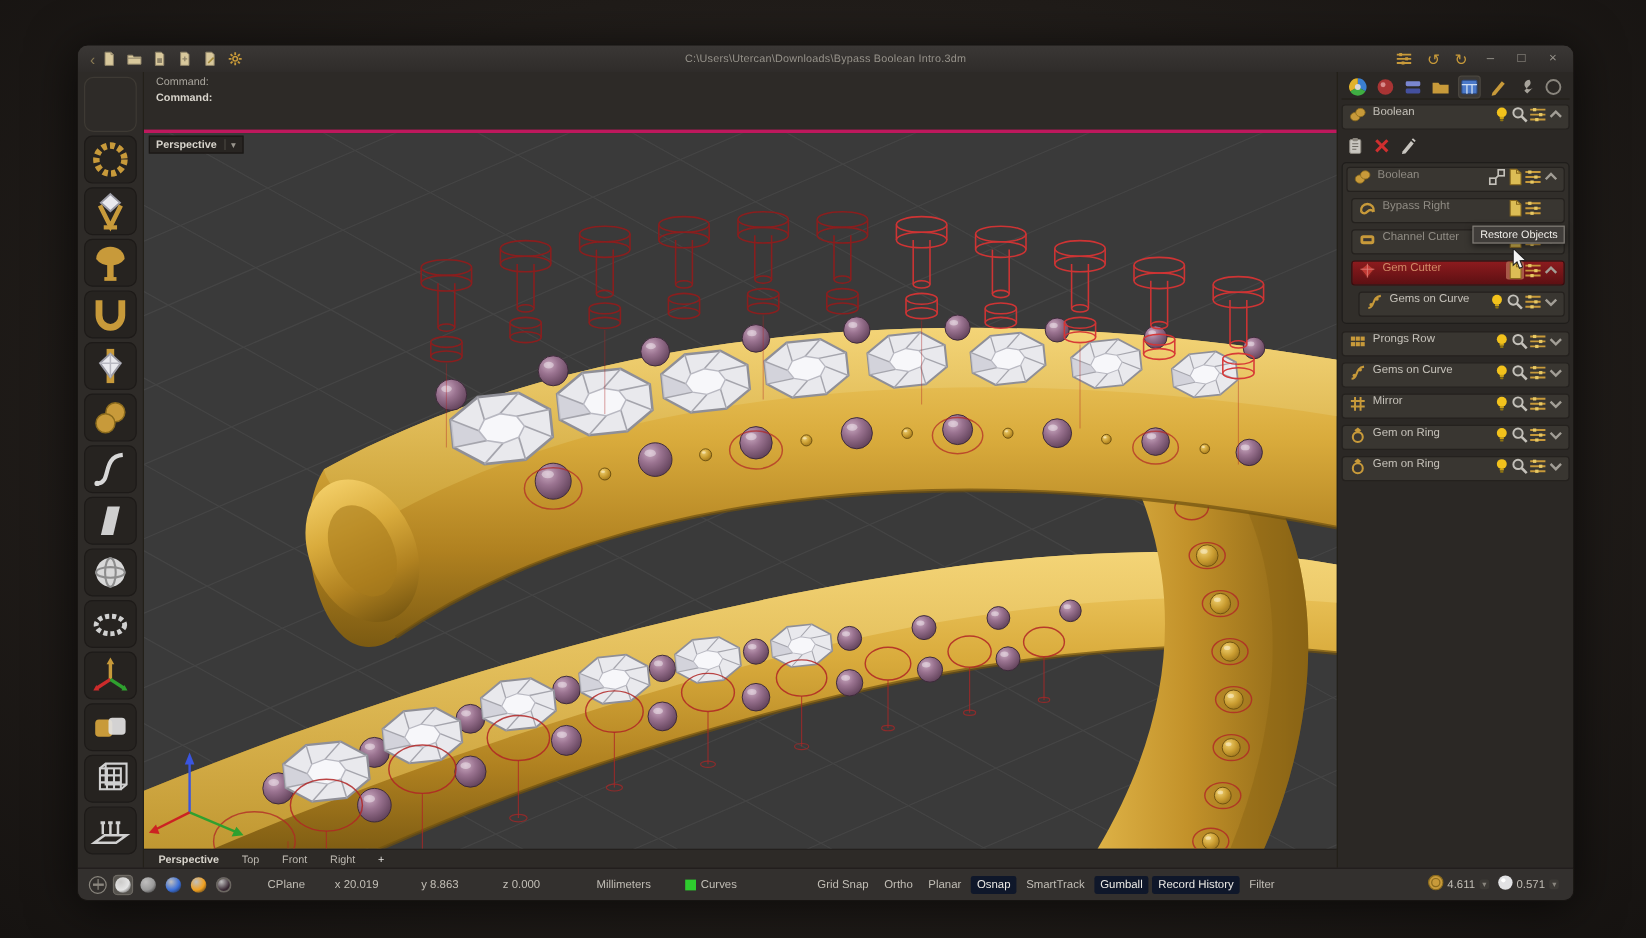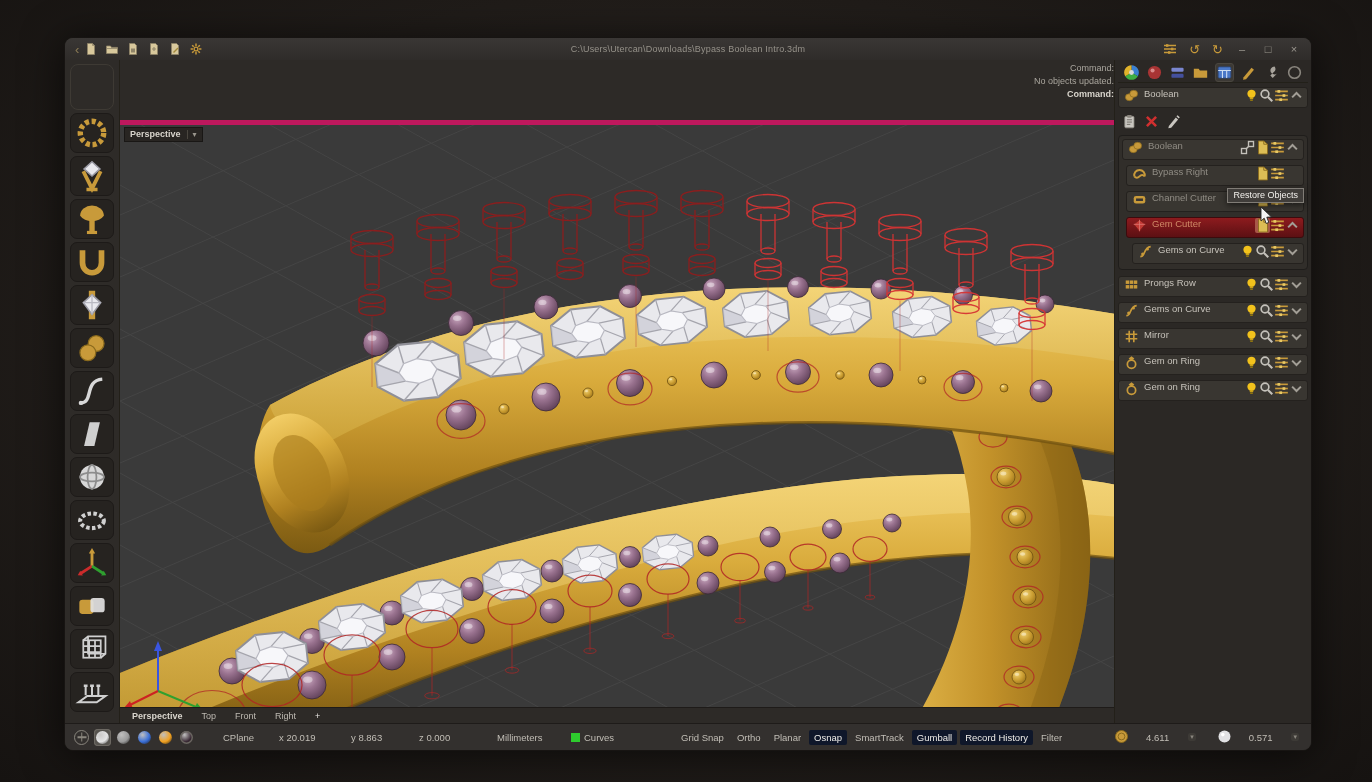--- a/index.html
+++ b/index.html
@@ -26,21 +26,21 @@
   .winbtn{color:#9a968e;font-size:11px;line-height:1;width:14px;text-align:center;}
   
   .content{position:absolute;top:22px;bottom:26px;left:0;right:0;display:flex;}
   
   .sidebar{width:54px;background:#2e2b28;border-right:1px solid #232019;padding:4px 0 0 0;display:flex;flex-direction:column;align-items:center;gap:3px;flex:none;}
   .slot{width:42px;height:44px;border:1px solid #3e3a34;border-radius:8px;flex:none;}
   .tool{width:42px;height:38px;background:#262320;border:1px solid #1d1a18;border-radius:7px;display:flex;align-items:center;justify-content:center;flex:none;}
   .tool svg{width:30px;height:30px;}
   
   .main{flex:1;display:flex;flex-direction:column;min-width:0;}
-  .cmdarea{height:42px;background:#2d2a27;border-bottom:5px solid #be185d;padding:2px 0 16px 10px;font-size:9px;line-height:13px;color:#a9a59d;text-align:right;}
+  .cmdarea{height:42px;background:#2d2a27;border-bottom:3px solid #be185d;padding:2px 0 4px 10px;font-size:9px;line-height:13px;color:#a9a59d;}
   .cmd3{color:#d8d4cc;font-weight:bold;}
   .vpwrap{flex:1;position:relative;background:#3a3a3a;overflow:hidden;}
   .vp-chip{position:absolute;top:2px;left:4px;z-index:5;background:#282522;border:1px solid #191715;color:#d8d4cc;font-weight:bold;font-size:9px;padding:1px 5px 2px 5px;display:flex;gap:6px;align-items:center;}
   .vp-chip .arrow{color:#9a968e;font-weight:normal;font-size:8px;border-left:1px solid #4a463f;padding-left:5px;}
   #scene{position:absolute;left:0;top:0;}
   .vp-tabs{height:16px;background:#2d2a27;border-top:1px solid #1e1b19;display:flex;gap:19px;padding:0 12px;font-size:9px;color:#bdb9b1;align-items:center;flex:none;}
   .vp-tab.active{font-weight:bold;color:#d8d4cc;}
   .vp-plus{color:#e8e6e2;font-size:9px;}
   
   .rpanel{width:190px;background:#2b2825;border-left:1px solid #232019;position:relative;padding:2px 3px 0 3px;flex:none;}
@@ -69,21 +69,21 @@
   .sb-circles{display:flex;gap:4px;align-items:center;margin-right:28px;}
   .ball{width:13px;height:13px;border-radius:50%;flex:none;}
   .ballbox{width:17px;height:17px;border-radius:4px;display:flex;align-items:center;justify-content:center;flex:none;}
   .ballbox.on{background:#56534e;box-shadow:inset 0 0 0 1px #6d6963;}
   .sb-field{white-space:nowrap;}
   .sb-layer{display:flex;align-items:center;gap:4px;}
   .swatch{width:9px;height:9px;flex:none;}
   .sb-toggles{display:flex;gap:3px;align-items:center;margin-left:62px;}
   .chip{padding:2px 5px;border-radius:2px;white-space:nowrap;}
   .chip.on{background:#0f172a;color:#edebe7;}
-  .sb-right{margin-left:auto;display:flex;align-items:center;gap:18px;}
+  .sb-right{margin-left:auto;display:flex;align-items:center;gap:3px;}
   .mini-arrow{font-size:7px;color:#8a867e;background:#3d3a36;border-radius:2px;padding:0 2px;margin:0 4px 0 1px;}
 </style>
 </head>
 <body>
 
 <div class="window">
 
   <div class="titlebar">
     <div class="tb-title">C:\Users\Utercan\Downloads\Bypass Boolean Intro.3dm</div>
     <div class="tb-left" id="tbLeft">
@@ -250,21 +250,20 @@
             <polygon points="3.5,18.5 9,14.5 20.5,14.5 15,18.5"></polygon>
             <path d="M8,14 v-6 M12,14 v-6 M16,14 v-6"></path>
             <path d="M6.8,8 h2.4 M10.8,8 h2.4 M14.8,8 h2.4" stroke-width="1.6"></path>
           </svg>
         </div>
       </div>
 
     <div class="main">
       <div class="cmdarea">
         <div>Command:</div>
-        <div>No objects updated.</div>
         <div class="cmd3">Command:</div>
       </div>
       <div class="vpwrap">
         <div class="vp-chip">
           <span>Perspective</span>
           <span class="arrow">▾</span>
         </div>
         <svg id="scene" width="1001" height="604" viewBox="0 0 1001 604">
             <defs>
               <linearGradient id="gGold" x1="0" y1="0" x2="0" y2="1">

